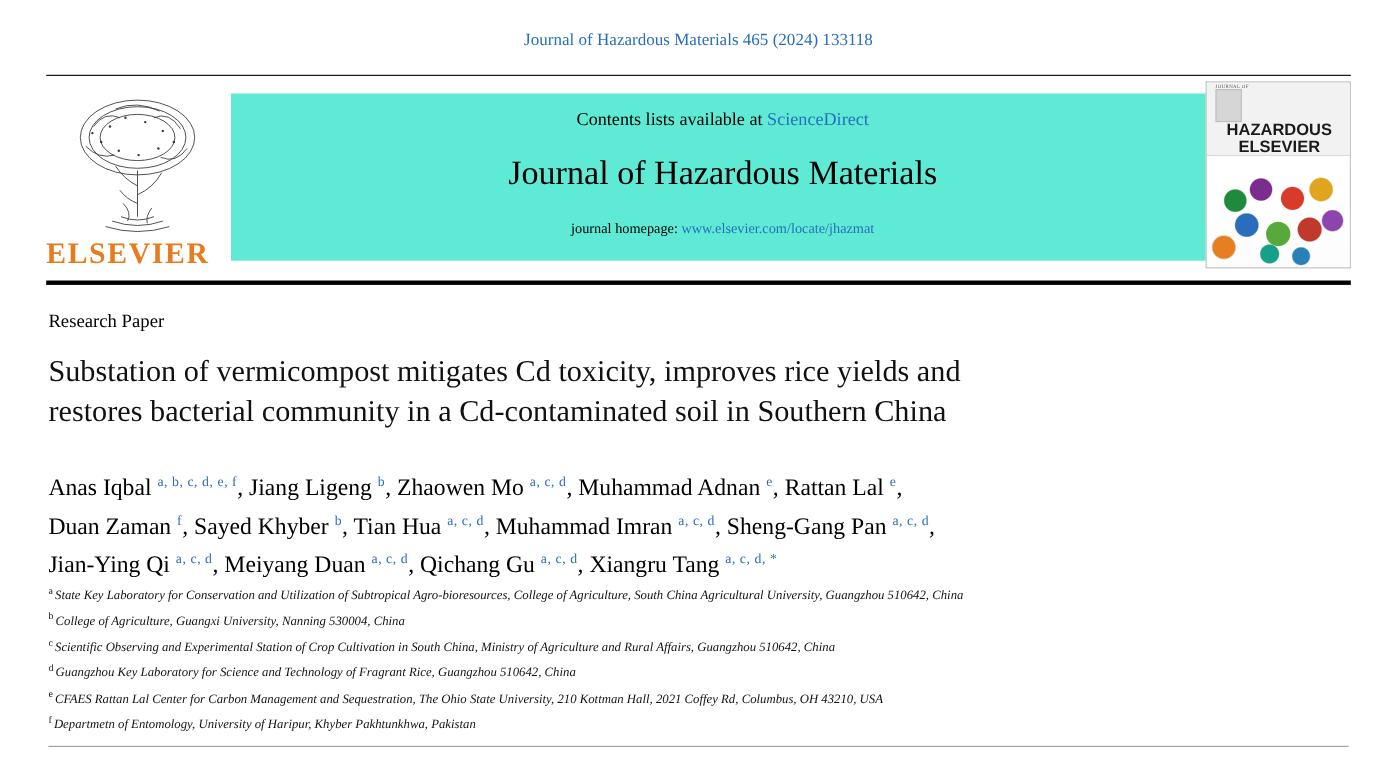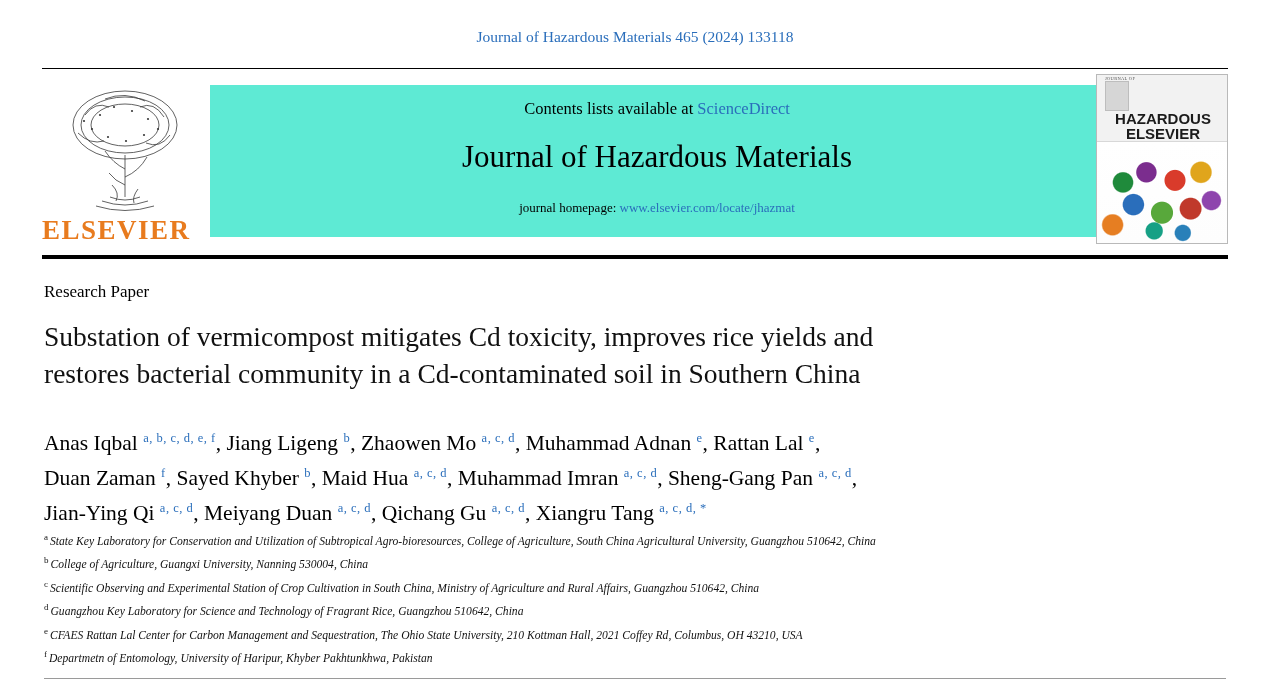--- a/index.html
+++ b/index.html
@@ -311,21 +311,21 @@
 
   <div class="article-type">Research Paper</div>
 
   <div class="title">
     <div>Substation of vermicompost mitigates Cd toxicity, improves rice yields and</div>
     <div>restores bacterial community in a Cd-contaminated soil in Southern China</div>
   </div>
 
   <div class="authors">
     <div id="author-line-0"><span>Anas Iqbal </span><sup>a, b, c, d, e, f</sup><span>, </span><span>Jiang Ligeng </span><sup>b</sup><span>, </span><span>Zhaowen Mo </span><sup>a, c, d</sup><span>, </span><span>Muhammad Adnan </span><sup>e</sup><span>, </span><span>Rattan Lal </span><sup>e</sup><span>,</span></div>
-    <div id="author-line-1"><span>Duan Zaman </span><sup>f</sup><span>, </span><span>Sayed Khyber </span><sup>b</sup><span>, </span><span>Maid Hua </span><sup>a, c, d</sup><span>, </span><span>Muhammad Imran </span><sup>a, c, d</sup><span>, </span><span>Sheng-Gang Pan </span><sup>a, c, d</sup><span>,</span></div>
+    <div id="author-line-1"><span>Duan Zaman </span><sup>f</sup><span>, </span><span>Sayed Khyber </span><sup>b</sup><span>, </span><span>Tian Hua </span><sup>a, c, d</sup><span>, </span><span>Muhammad Imran </span><sup>a, c, d</sup><span>, </span><span>Sheng-Gang Pan </span><sup>a, c, d</sup><span>,</span></div>
     <div id="author-line-2"><span>Jian-Ying Qi </span><sup>a, c, d</sup><span>, </span><span>Meiyang Duan </span><sup>a, c, d</sup><span>, </span><span>Qichang Gu </span><sup>a, c, d</sup><span>, </span><span>Xiangru Tang </span><sup>a, c, d, *</sup></div>
   </div>
 
   <div class="affiliations" id="affiliations">
       <div><span class="aff-mark">a</span><span>State Key Laboratory for Conservation and Utilization of Subtropical Agro-bioresources, College of Agriculture, South China Agricultural University, Guangzhou 510642, China</span></div>
       <div><span class="aff-mark">b</span><span>College of Agriculture, Guangxi University, Nanning 530004, China</span></div>
       <div><span class="aff-mark">c</span><span>Scientific Observing and Experimental Station of Crop Cultivation in South China, Ministry of Agriculture and Rural Affairs, Guangzhou 510642, China</span></div>
       <div><span class="aff-mark">d</span><span>Guangzhou Key Laboratory for Science and Technology of Fragrant Rice, Guangzhou 510642, China</span></div>
       <div><span class="aff-mark">e</span><span>CFAES Rattan Lal Center for Carbon Management and Sequestration, The Ohio State University, 210 Kottman Hall, 2021 Coffey Rd, Columbus, OH 43210, USA</span></div>
       <div><span class="aff-mark">f</span><span>Departmetn of Entomology, University of Haripur, Khyber Pakhtunkhwa, Pakistan</span></div>

